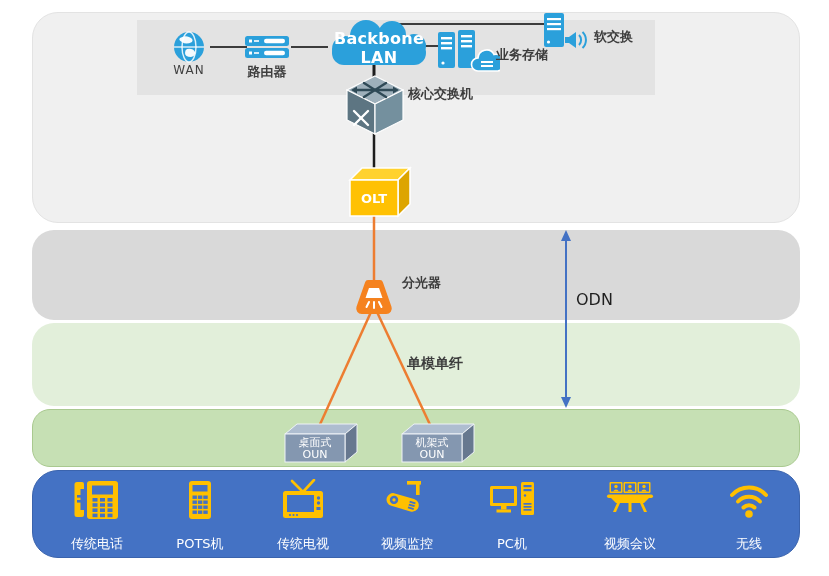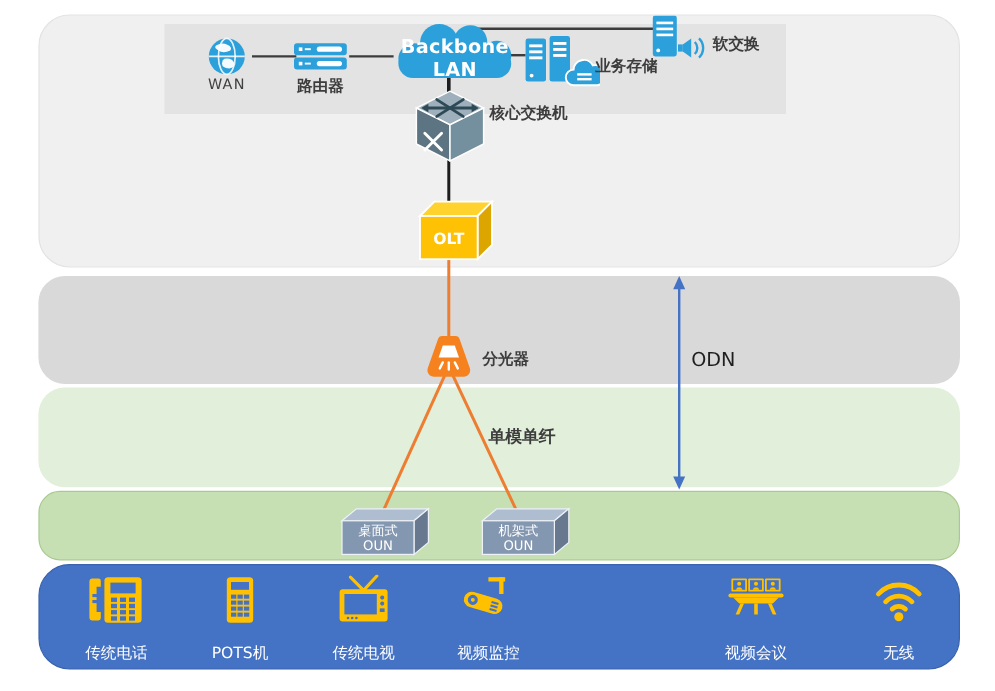--- a/index.html
+++ b/index.html
@@ -143,21 +143,21 @@
 
   <svg class="node" style="left:349px;top:276px" width="50" height="44" viewBox="0 0 50 44">
     <path d="M19,4 h12 a3,3 0 0 1 2.9,2.2 l8.6,24.5 a5.5,5.5 0 0 1 -5.2,7.3 h-24.6 a5.5,5.5 0 0 1 -5.2,-7.3 l8.6,-24.5 a3,3 0 0 1 2.9,-2.2 z" fill="#f5821f"></path>
     <polygon points="20,12 30,12 33.5,22 16.5,22" fill="#fff"></polygon>
     <g stroke="#fff" stroke-width="2" stroke-linecap="round">
       <line x1="20" y1="26" x2="17.5" y2="31"></line>
         <line x1="25" y1="26" x2="25" y2="32"></line>
         <line x1="30" y1="26" x2="32.5" y2="31"></line>
     </g>
   </svg>
-  <div class="lbl dark" style="left:402px;top:290px;">分光器</div>
+  <div class="lbl dark" style="left:402px;top:274px;">分光器</div>
 
   <div class="odn-label">ODN</div>
   <div class="fiber-label">单模单纤</div>
 
   <svg class="node" style="left:281px;top:420px" width="80" height="46" viewBox="0 0 80 46">
     <polygon points="4,14 16,4 76,4 64,14" fill="#aebdd0" stroke="#eef2f7" stroke-width="1"></polygon>
     <polygon points="64,14 76,4 76,32 64,42" fill="#67788f" stroke="#eef2f7" stroke-width="1"></polygon>
     <rect x="4" y="14" width="60" height="28" fill="#8497b0" stroke="#eef2f7" stroke-width="1"></rect>
     <text x="34" y="26" text-anchor="middle" fill="#fff" font-size="11">桌面式</text>
     <text x="34" y="38" text-anchor="middle" fill="#fff" font-size="11">OUN</text>
@@ -244,20 +244,36 @@
         <circle cx="10.5" cy="23.5" r="4.2" fill="#4472c4"></circle>
           <circle cx="10.5" cy="23.5" r="1.6" fill="#ffc000"></circle>
         <rect x="26" y="20" width="6" height="1.8" fill="#4472c4"></rect>
           <rect x="26" y="23" width="6" height="1.8" fill="#4472c4"></rect>
           <rect x="26" y="26" width="6" height="1.8" fill="#4472c4"></rect>
       </g>
     </svg>
     <div class="tlabel">视频监控</div>
   </div>
 
+  <div class="term" style="left:464px;">
+    <svg width="48" height="42" viewBox="0 0 48 42">
+      <rect x="2" y="7" width="27" height="20" rx="1.5" fill="#ffc000"></rect>
+      <rect x="5" y="10" width="21" height="14" fill="#4472c4"></rect>
+      <rect x="13" y="27" width="5.5" height="3.5" fill="#ffc000"></rect>
+      <rect x="8.5" y="30.5" width="14.5" height="3" fill="#ffc000"></rect>
+      <rect x="33" y="3" width="13" height="33" rx="1.5" fill="#ffc000"></rect>
+      <rect x="35.5" y="6" width="8" height="2.2" fill="#4472c4"></rect>
+        <rect x="35.5" y="10" width="8" height="2.2" fill="#4472c4"></rect>
+      <circle cx="37" cy="16.5" r="1.2" fill="#4472c4"></circle>
+      <rect x="35.5" y="24" width="8" height="1.7" fill="#4472c4"></rect>
+        <rect x="35.5" y="27" width="8" height="1.7" fill="#4472c4"></rect>
+        <rect x="35.5" y="30" width="8" height="1.7" fill="#4472c4"></rect>
+    </svg>
+    <div class="tlabel">PC机</div>
+  </div>
 
   <div class="term" style="left:582px;">
     <svg width="48" height="42" viewBox="0 0 48 42">
       <g>
         <rect x="3.5" y="3" width="13" height="11" rx="1" fill="#ffc000"></rect>
           <rect x="5" y="4.5" width="10" height="8" fill="#4472c4"></rect>
         <circle cx="10" cy="7.5" r="1.7" fill="#ffc000"></circle>
           <path d="M7.3,12.5 a2.8,2.8 0 0 1 5.4,0 z" fill="#ffc000"></path>
         <rect x="17.5" y="3" width="13" height="11" rx="1" fill="#ffc000"></rect>
           <rect x="19" y="4.5" width="10" height="8" fill="#4472c4"></rect>

